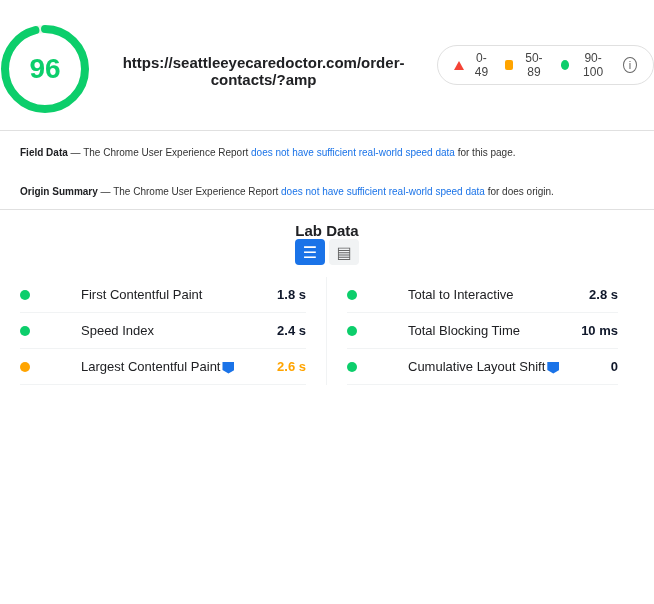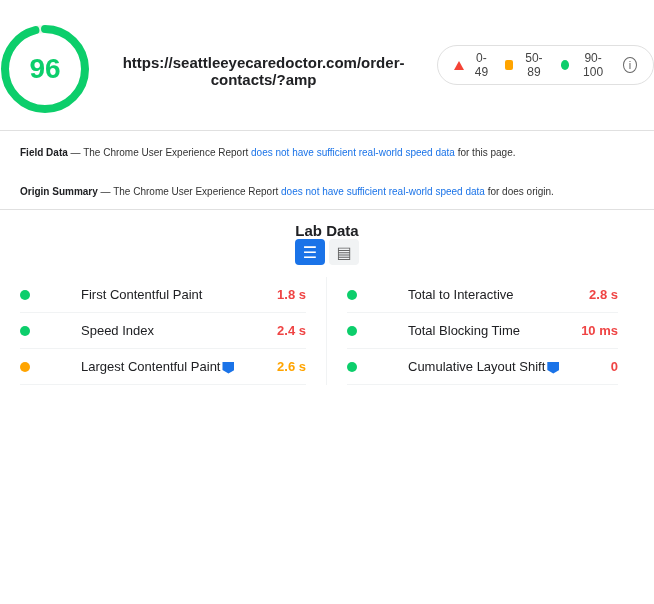--- a/index.html
+++ b/index.html
@@ -206,21 +206,21 @@
       clip-path: polygon(0 0, 100% 0, 100% 70%, 50% 100%, 0 70%);
       margin-left: 2px;
       vertical-align: middle;
     }
     .metric-value {
       font-size: 13px;
       font-weight: bold;
       min-width: 42px;
       text-align: right;
     }
-    .metric-value.green { color: #ef4444; }
+    .metric-value.green { color: #0f172a; }
     .metric-value.orange { color: #ffa400; }
     .metric-col {
       padding-right: 16px;
     }
     .metric-col:first-child {
       border-right: 1px solid #f1f3f4;
       padding-right: 20px;
     }
     .metric-col:last-child {
       padding-left: 20px;

